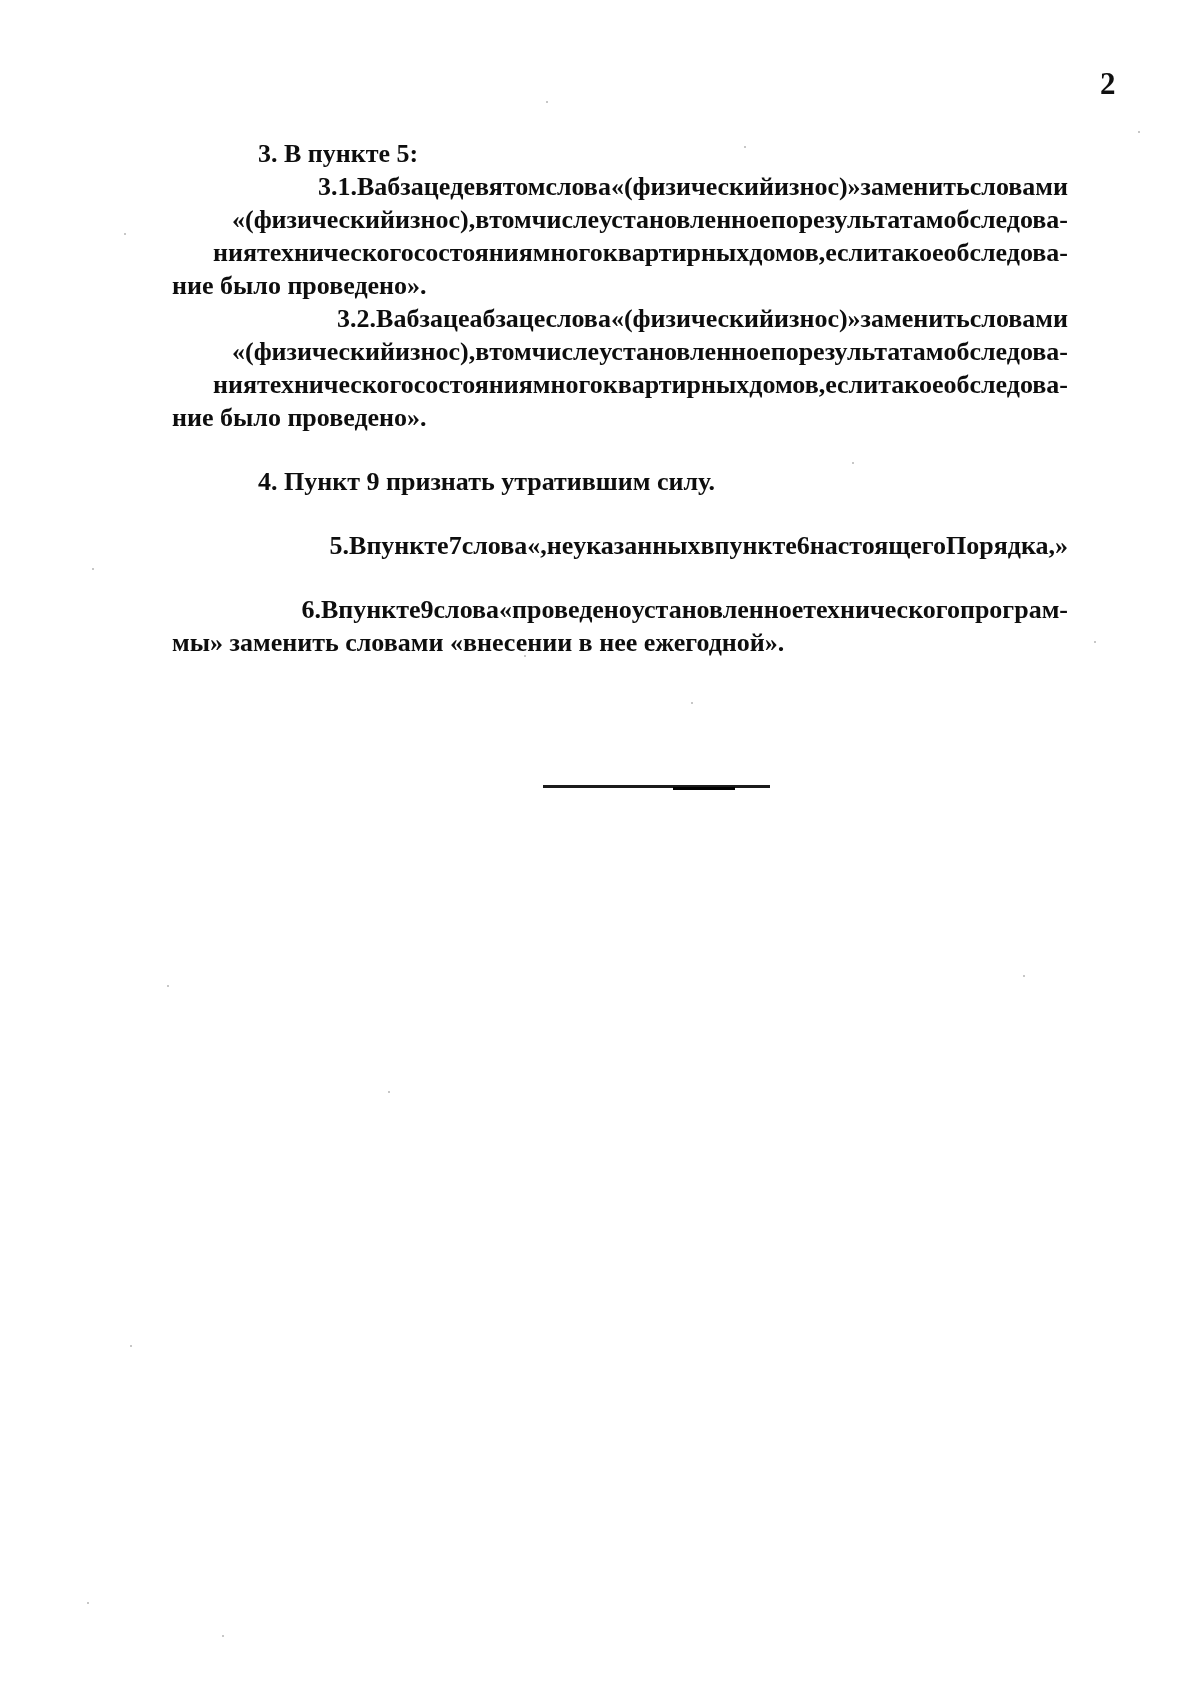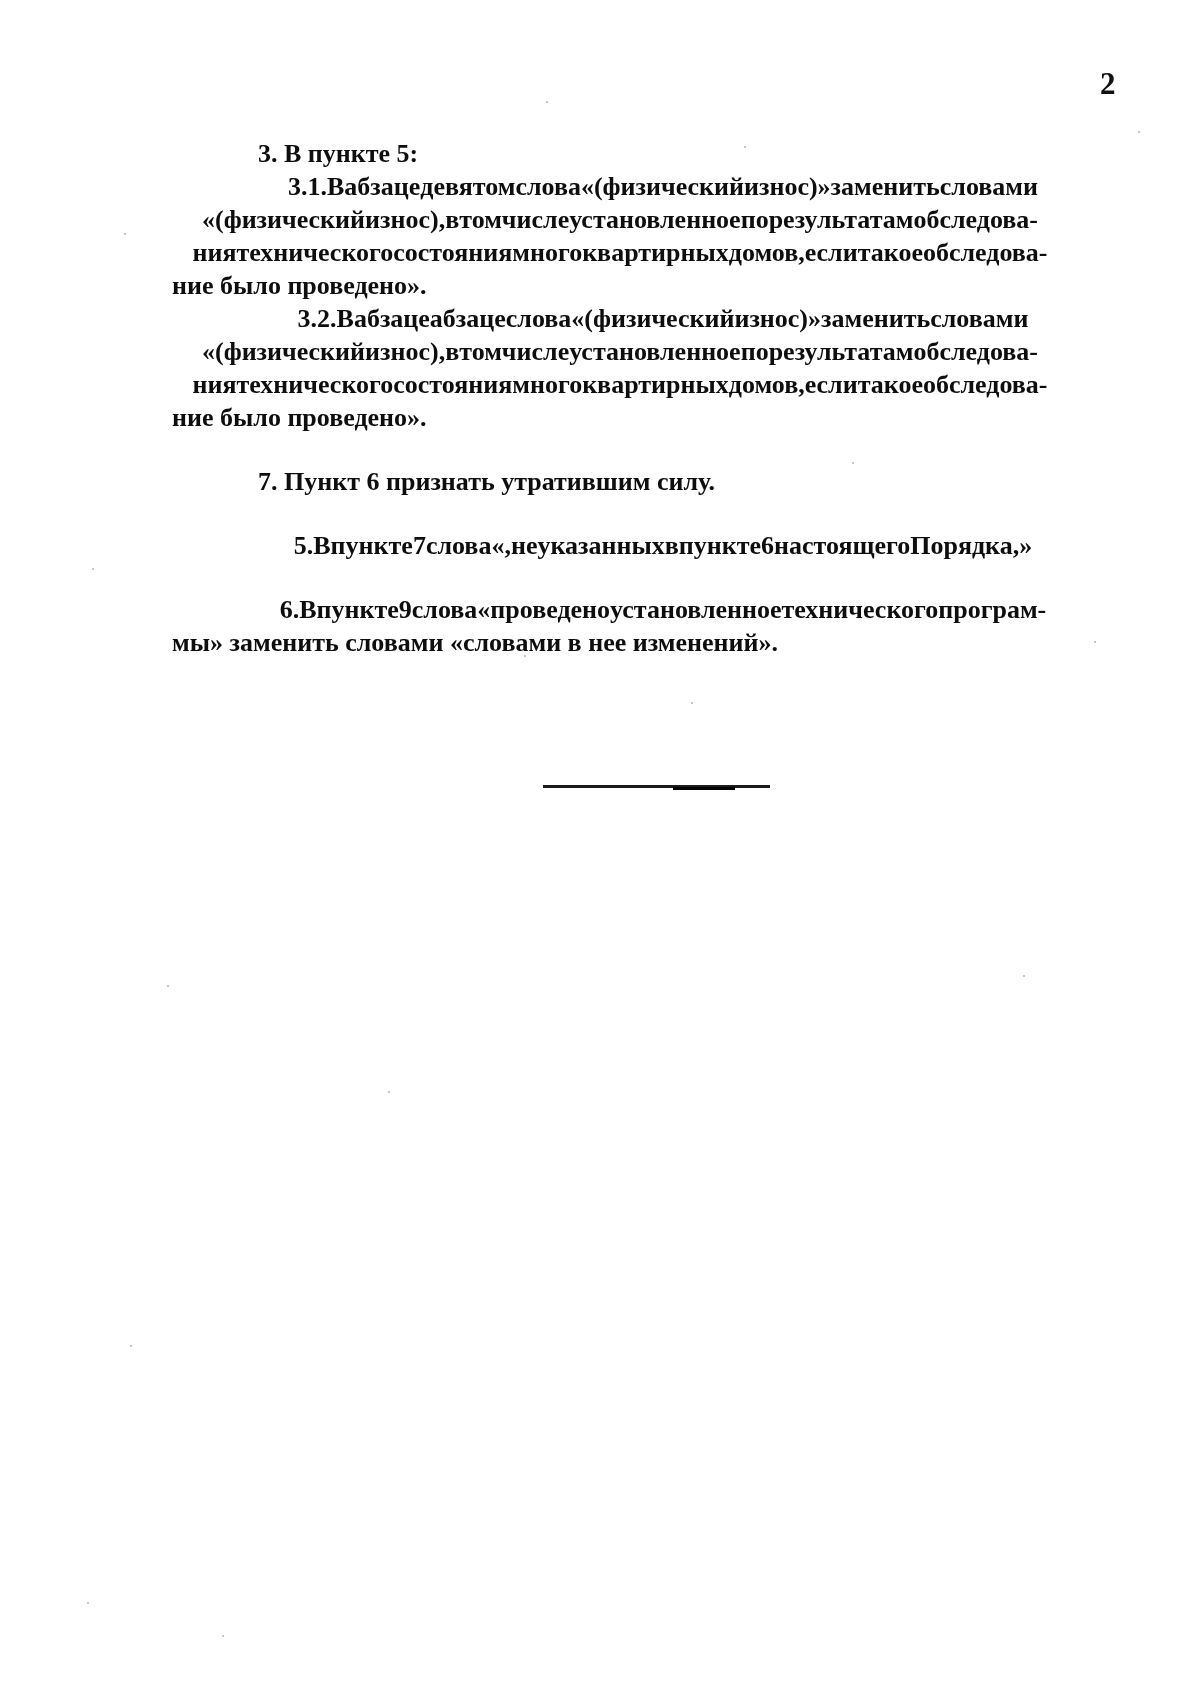--- a/index.html
+++ b/index.html
@@ -36,21 +36,21 @@
   }
 
   .paragraph { margin: 0; }
   .paragraph.gap-before { margin-top: 31px; }
 
   .line { height: 33px; white-space: nowrap; }
 
   
   .line.justified {
     display: flex;
-    justify-content: center;
+    justify-content: flex-end;
     white-space: normal;
   }
   .line.justified .word { white-space: nowrap; }
 
   .indent-spacer { display: inline-block; width: 86px; }
   .line.plain.indented { text-indent: 86px; }
 
   .divider {
     position: absolute;
     top: 785px;
@@ -152,21 +152,21 @@
           <span class="word">состояния</span>
           <span class="word">многоквартирных</span>
           <span class="word">домов,</span>
           <span class="word">если</span>
           <span class="word">такое</span>
           <span class="word">обследова-</span>
         </div>
         <div class="line plain">ние было проведено».</div>
       </div>
       <div class="paragraph gap-before">
-        <div class="line plain indented">7. Пункт 6 признать утратившим силу.</div>
+        <div class="line plain indented">4. Пункт 9 признать утратившим силу.</div>
       </div>
       <div class="paragraph gap-before">
         <div class="line justified">
           <span class="word"><span class="indent-spacer"></span>5.</span>
           <span class="word">В</span>
           <span class="word">пункте</span>
           <span class="word">7</span>
           <span class="word">слова</span>
           <span class="word">«,</span>
           <span class="word">не</span>
@@ -183,21 +183,21 @@
           <span class="word"><span class="indent-spacer"></span>6.</span>
           <span class="word">В</span>
           <span class="word">пункте</span>
           <span class="word">9</span>
           <span class="word">слова</span>
           <span class="word">«проведено</span>
           <span class="word">установленное</span>
           <span class="word">технического</span>
           <span class="word">програм-</span>
         </div>
-        <div class="line plain">мы» заменить словами «словами в нее изменений».</div>
+        <div class="line plain">мы» заменить словами «внесении в нее ежегодной».</div>
       </div>
     </div>
 
   <div class="divider">
     <div class="divider-thick"></div>
   </div>
 
   <div class="speck" style="left:124px; top:233px;"></div>
   <div class="speck" style="left:546px; top:101px;"></div>
   <div class="speck" style="left:744px; top:146px;"></div>

